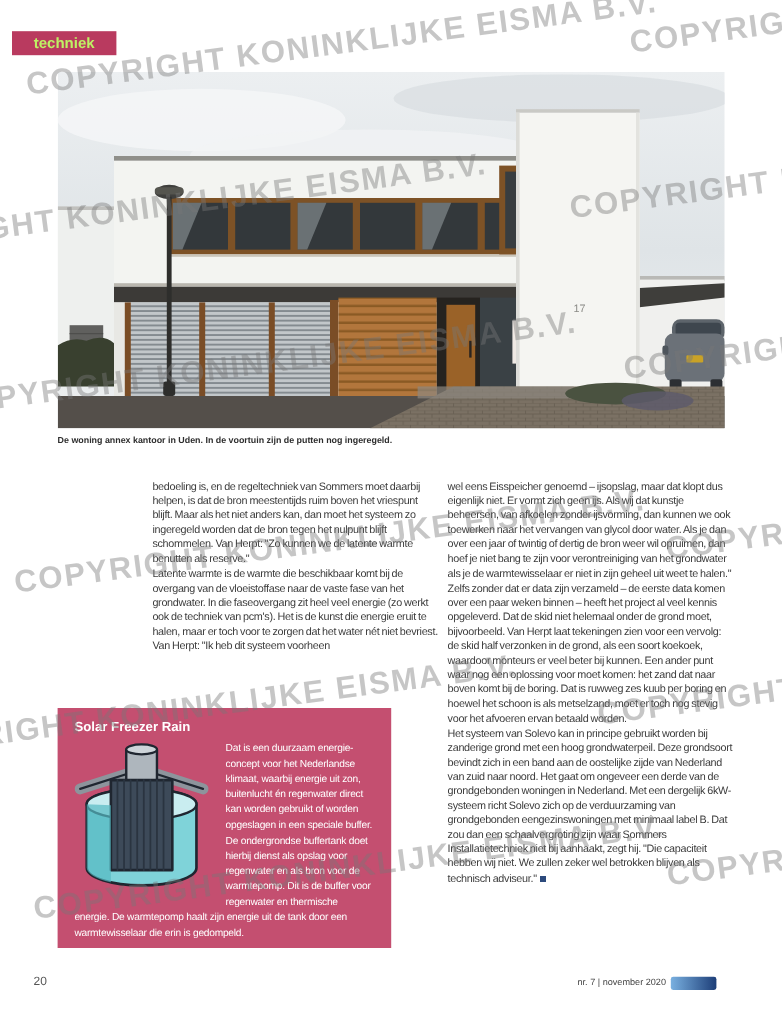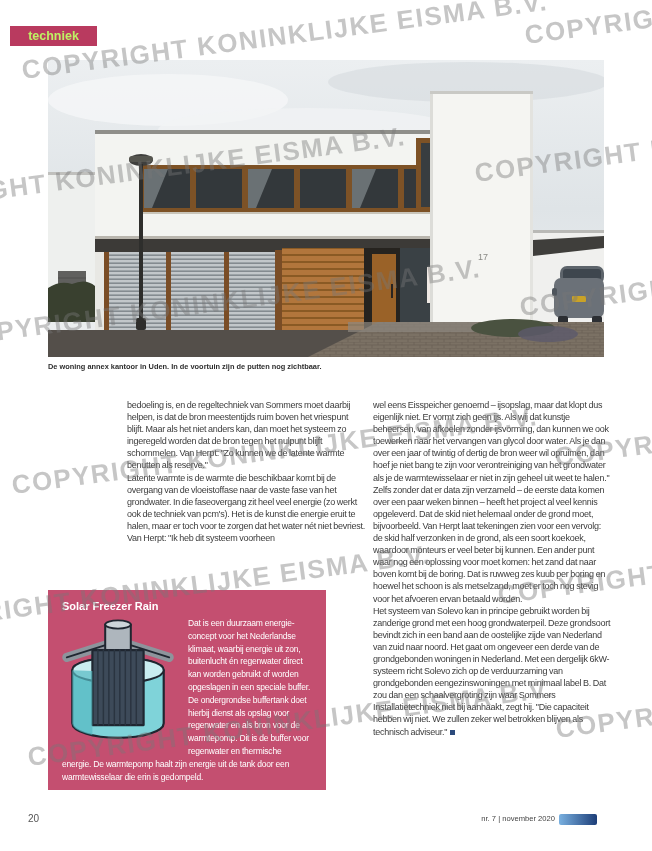--- a/index.html
+++ b/index.html
@@ -166,21 +166,21 @@
 
       <g>
         <ellipse cx="93" cy="100" rx="12" ry="6" fill="#3f3f3d"></ellipse>
         <rect x="81" y="96" width="24" height="6" rx="3" fill="#55554f"></rect>
         <rect x="91" y="104" width="4" height="160" fill="#2e2e2c"></rect>
         <rect x="88" y="258" width="10" height="12" rx="2" fill="#2e2e2c"></rect>
       </g>
     </svg>
   </div>
 
-  <div class="caption">De woning annex kantoor in Uden. In de voortuin zijn de putten nog zichtbaar.</div>
+  <div class="caption">De woning annex kantoor in Uden. In de voortuin zijn de putten nog ingeregeld.</div>
 
   <div class="col col-left">
     <p>bedoeling is, en de regeltechniek van Sommers moet daarbij helpen, is dat de bron meestentijds ruim boven het vriespunt blijft. Maar als het niet anders kan, dan moet het systeem zo ingeregeld worden dat de bron tegen het nulpunt blijft schommelen. Van Herpt: "Zo kunnen we de latente warmte benutten als reserve."</p>
     <p>Latente warmte is de warmte die beschikbaar komt bij de overgang van de vloeistoffase naar de vaste fase van het grondwater. In die faseovergang zit heel veel energie (zo werkt ook de techniek van pcm's). Het is de kunst die energie eruit te halen, maar er toch voor te zorgen dat het water nét niet bevriest. Van Herpt: "Ik heb dit systeem voorheen</p>
   </div>
 
   <div class="col col-right">
     <p>wel eens Eisspeicher genoemd – ijsopslag, maar dat klopt dus eigenlijk niet. Er vormt zich geen ijs. Als wij dat kunstje beheersen, van afkoelen zonder ijsvorming, dan kunnen we ook toewerken naar het vervangen van glycol door water. Als je dan over een jaar of twintig of dertig de bron weer wil opruimen, dan hoef je niet bang te zijn voor verontreiniging van het grondwater als je de warmtewisselaar er niet in zijn geheel uit weet te halen."</p>
     <p>Zelfs zonder dat er data zijn verzameld – de eerste data komen over een paar weken binnen – heeft het project al veel kennis opgeleverd. Dat de skid niet helemaal onder de grond moet, bijvoorbeeld. Van Herpt laat tekeningen zien voor een vervolg: de skid half verzonken in de grond, als een soort koekoek, waardoor monteurs er veel beter bij kunnen. Een ander punt waar nog een oplossing voor moet komen: het zand dat naar boven komt bij de boring. Dat is ruwweg zes kuub per boring en hoewel het schoon is als metselzand, moet er toch nog stevig voor het afvoeren ervan betaald worden.</p>
     <p><span>Het systeem van Solevo kan in principe gebruikt worden bij zanderige grond met een hoog grondwaterpeil. Deze grondsoort bevindt zich in een band aan de oostelijke zijde van Nederland van zuid naar noord. Het gaat om ongeveer een derde van de grondgebonden woningen in Nederland. Met een dergelijk 6kW-systeem richt Solevo zich op de verduurzaming van grondgebonden eengezinswoningen met minimaal label B. Dat zou dan een schaalvergroting zijn waar Sommers Installatietechniek niet bij aanhaakt, zegt hij. "Die capaciteit hebben wij niet. We zullen zeker wel betrokken blijven als technisch adviseur."</span><span class="endsq"></span></p>

